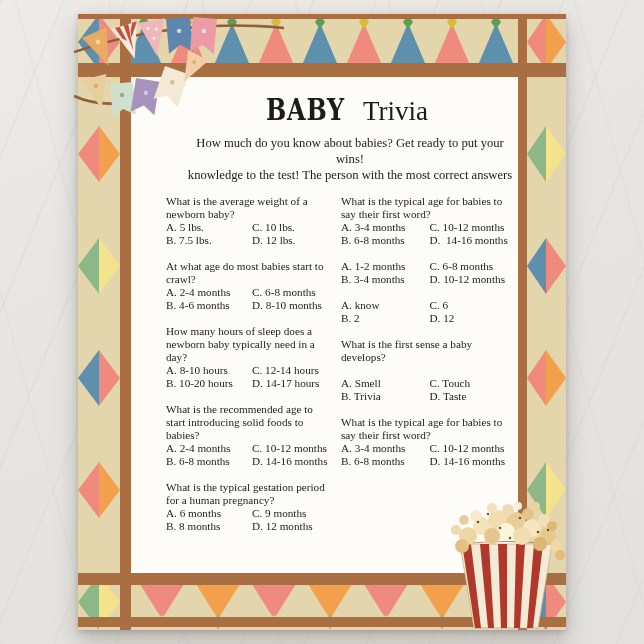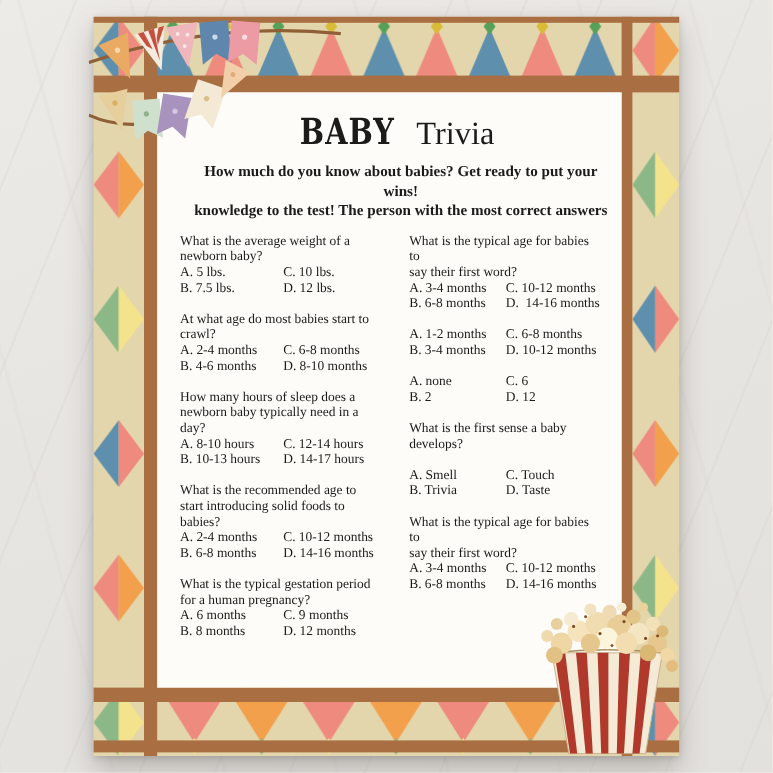--- a/index.html
+++ b/index.html
@@ -19,29 +19,29 @@
   .band-right{left:449px;top:0;width:39px;height:616px;z-index:2;}
   .frame{position:absolute;background:#a96f43;z-index:3;}
   .frame-top-edge{left:0;top:0;width:488px;height:5px;}
   .frame-top-inner{left:0;top:49px;width:488px;height:14px;}
   .frame-bottom-inner{left:0;top:559px;width:488px;height:12px;}
   .frame-bottom-edge{left:0;top:603px;width:488px;height:10px;}
   .frame-left-vert{left:42px;top:0;width:11px;height:616px;}
   .frame-right-vert{left:440px;top:0;width:9px;height:616px;}
   .panel{position:absolute;left:53px;top:63px;width:387px;height:496px;
     background:#fdfcf9;z-index:4;}
-  .content{position:absolute;left:53px;top:63px;width:387px;height:496px;z-index:5;
+  .content{position:absolute;left:69px;top:63px;width:387px;height:496px;z-index:5;
     box-sizing:border-box;padding:15px 16px 0 19px;color:#1c1b19;}
   .page-title{text-align:center;margin:0 0 7px 0;line-height:34px;white-space:nowrap;}
   .title-main{display:inline-block;font-family:"DejaVu Serif",serif;font-weight:800;
     font-size:30px;letter-spacing:1px;transform:scaleX(.80);transform-origin:center;}
   .title-sub{font-family:"Liberation Serif",serif;font-weight:400;font-size:27px;}
   .intro{text-align:center;font-size:12.6px;line-height:16px;margin:0 auto 12px auto;width:368px;}
-  .intro span{display:block;font-weight:bold;}
-  .qcols{display:grid;grid-template-columns:172px 1fr;column-gap:19px;}
+  .intro span{display:block;}
+  .qcols{display:grid;grid-template-columns:172px 1fr;column-gap:3px;}
   .qblock{margin-bottom:13px;font-size:11.2px;line-height:13px;}
   .qtext{white-space:pre-line;}
   .answers{display:grid;grid-template-columns:50% 50%;}
   .answers.gapped{margin-top:13px;}
   .ans{white-space:pre-wrap;}
   .deco{position:absolute;z-index:6;}
   .bunting{left:-4px;top:2px;}
   .popcorn{left:370px;top:488px;}
 </style>
 </head>
@@ -146,21 +146,21 @@
     </div>
   </div>
 
   <div class="qblock">
     <div class="qtext">How many hours of sleep does a
 newborn baby typically need in a
 day?</div>
     <div class="answers">
       <span class="ans">A. 8-10 hours</span>
       <span class="ans">C. 12-14 hours</span>
-      <span class="ans">B. 10-13 hours</span>
+      <span class="ans">B. 10-20 hours</span>
       <span class="ans">D. 14-17 hours</span>
     </div>
   </div>
 
   <div class="qblock">
     <div class="qtext">What is the recommended age to
 start introducing solid foods to
 babies?</div>
     <div class="answers">
       <span class="ans">A. 2-4 months</span>
@@ -197,21 +197,21 @@
     <div class="answers">
       <span class="ans">A. 1-2 months</span>
       <span class="ans">C. 6-8 months</span>
       <span class="ans">B. 3-4 months</span>
       <span class="ans">D. 10-12 months</span>
     </div>
   </div>
 
   <div class="qblock">
     <div class="answers gapped">
-      <span class="ans">A. none</span>
+      <span class="ans">A. know</span>
       <span class="ans">C. 6</span>
       <span class="ans">B. 2</span>
       <span class="ans">D. 12</span>
     </div>
   </div>
 
   <div class="qblock">
     <div class="qtext">What is the first sense a baby
 develops?</div>
     <div class="answers gapped">

